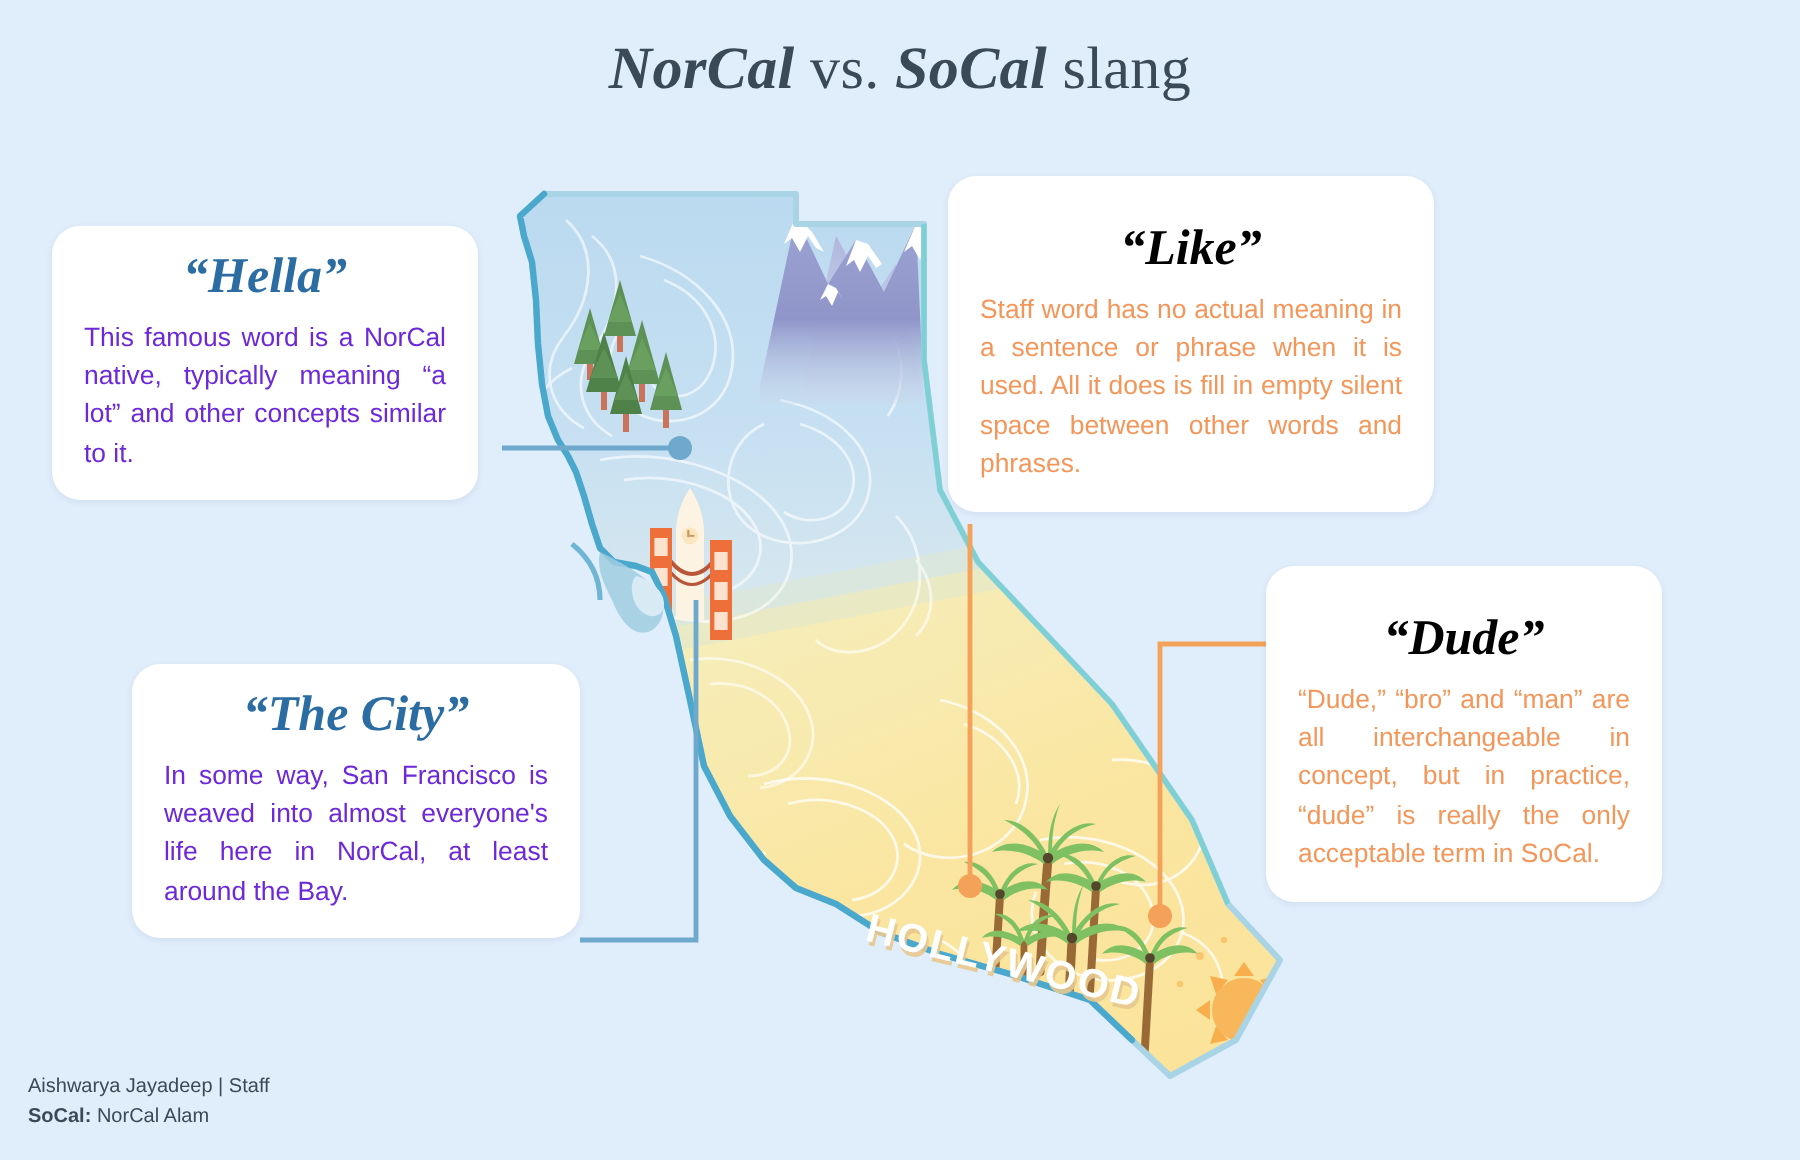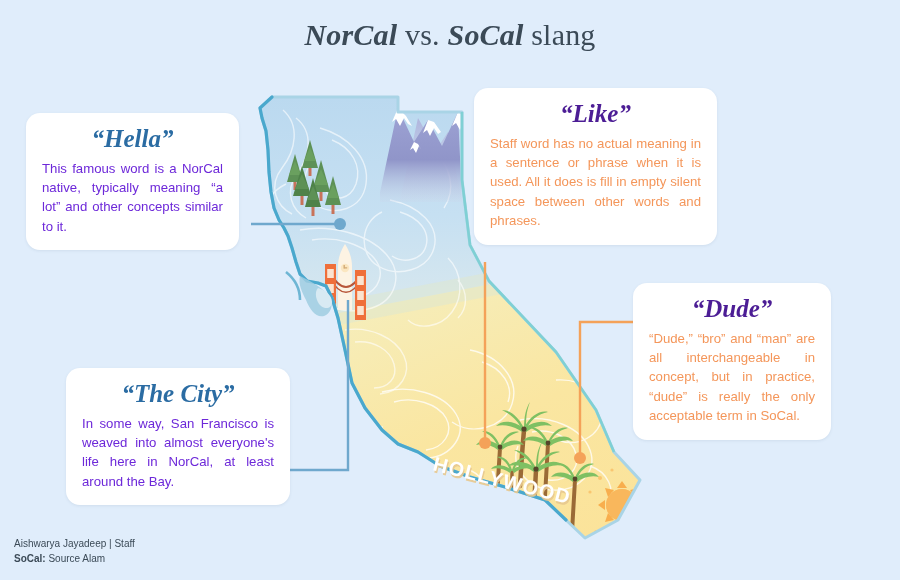--- a/index.html
+++ b/index.html
@@ -74,27 +74,27 @@
   }
   .callout .body {
     font-family: "Liberation Sans", sans-serif;
     font-size: 13.2px;
     line-height: 1.47;
     text-align: justify;
     text-justify: inter-word;
   }
   .blue .head { color: #2b6ca3; }
   .blue .body { color: #6d28d9; }
-  .orange .head { color: #4c1d95; }
+  .orange .head { color: #000000; margin-top: 11px; }
   .orange .body { color: #f4965a; }
 
   #box-hella  { left: 26px;  top: 113px; width: 213px; }
   #box-like   { left: 474px; top: 88px;  width: 243px; }
   #box-dude   { left: 633px; top: 283px; width: 198px; }
-  #box-city   { left: 66px;  top: 332px; width: 224px; margin-top: 36px; }
+  #box-city   { left: 66px;  top: 332px; width: 224px; }
 
   
   #credits {
     position: absolute;
     left: 14px;
     bottom: 14px;
     font-family: "Liberation Sans", sans-serif;
     font-size: 10px;
     line-height: 1.45;
     color: #3b4a57;
@@ -419,16 +419,16 @@
     <div class="body">“Dude,” “bro” and “man” are all interchangeable in concept, but in practice, “dude” is really the only acceptable term in SoCal.</div>
   </div>
 
   <div id="box-city" class="callout blue">
     <div class="head">“The City”</div>
     <div class="body">In some way, San Francisco is weaved into almost everyone's life here in NorCal, at least around the Bay.</div>
   </div>
 
   <div id="credits">
     <div>Aishwarya Jayadeep | Staff</div>
-    <div><span class="src-label">SoCal:</span><span> Source Alam</span></div>
+    <div><span class="src-label">SoCal:</span><span> NorCal Alam</span></div>
   </div>
 
 </div>
 
 </body></html>

